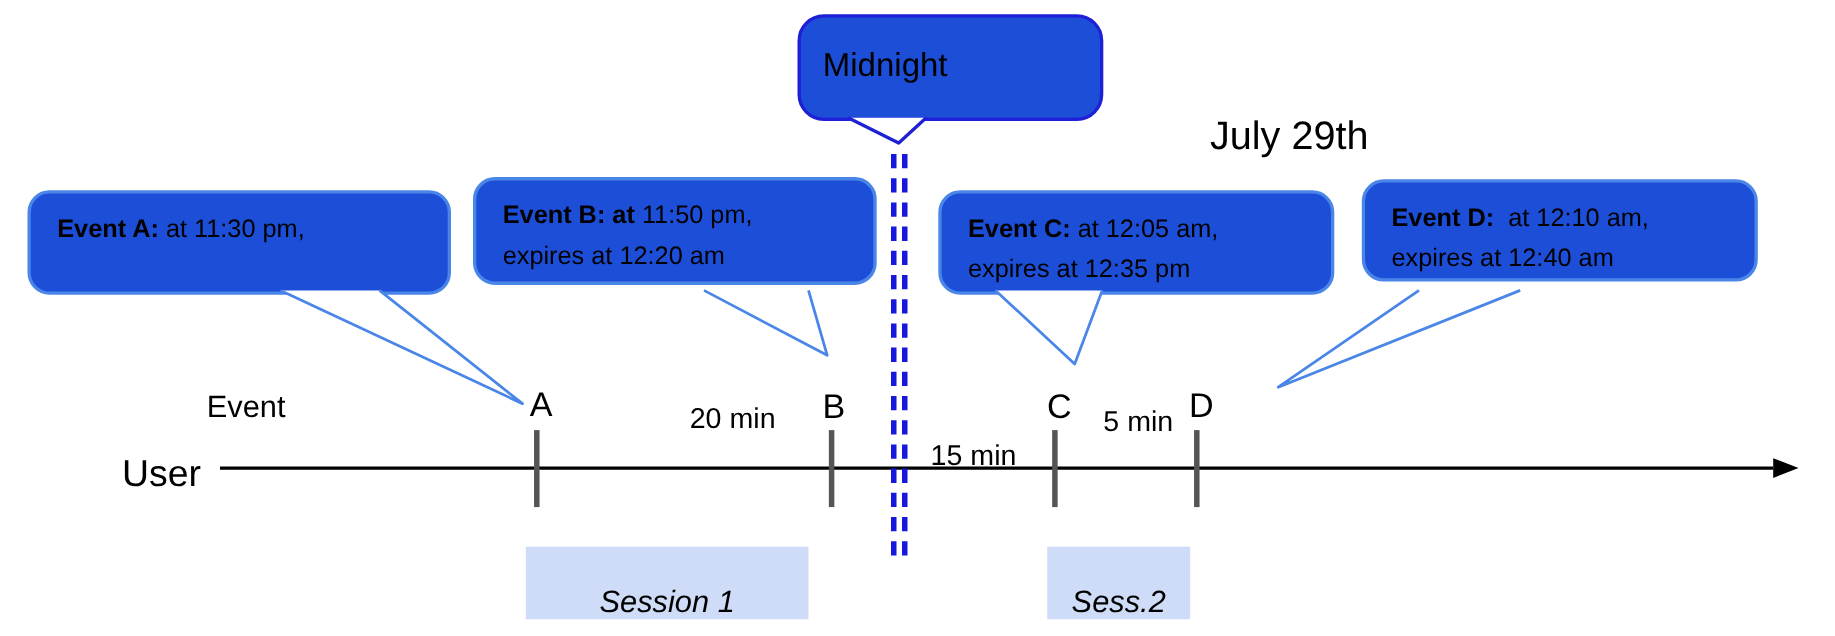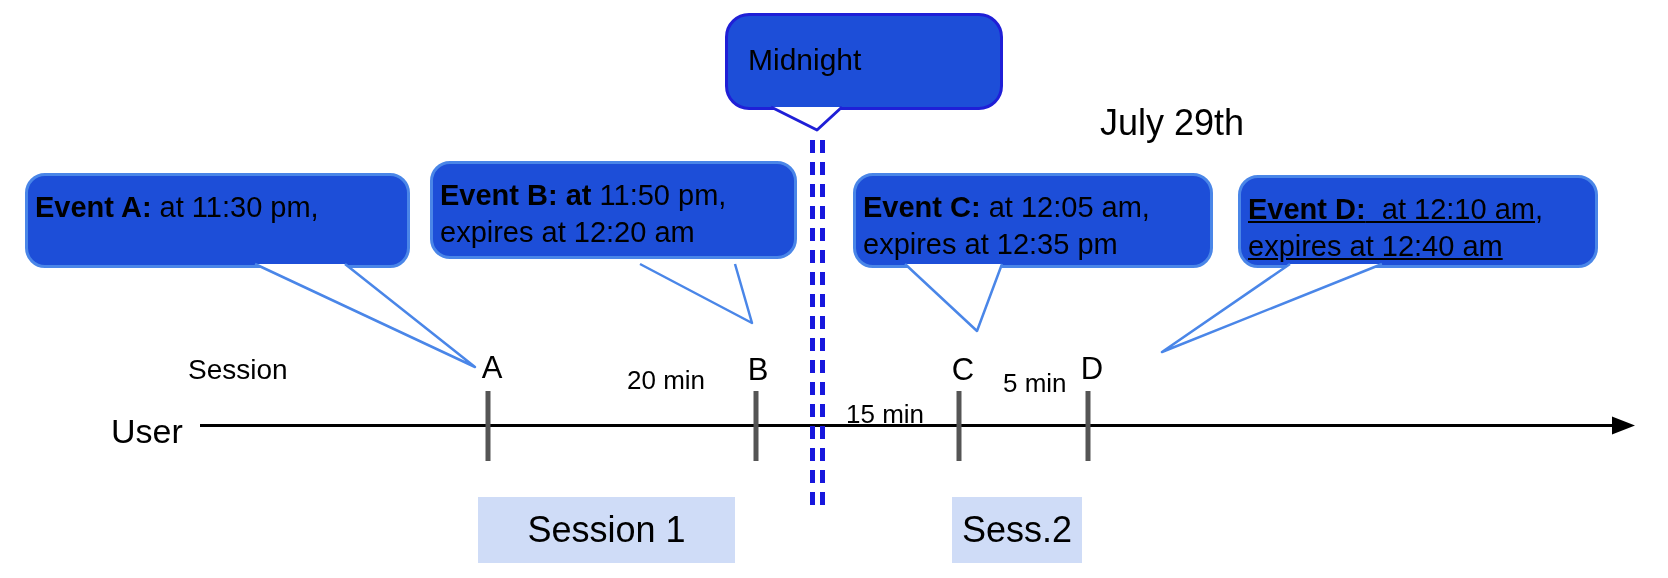--- a/index.html
+++ b/index.html
@@ -7,21 +7,21 @@
     position:relative;width:1668px;height:578px;background:#fff;overflow:hidden;
     font-family:"Liberation Sans", sans-serif;color:#000;
   }
   .abs{position:absolute;}
   .date-title{font-size:36px;line-height:1.1;white-space:nowrap;}
   .callout{
     position:absolute;background:#1d4ed8;border:3px solid var(--callout-border,#4a86e8);
     border-radius:20px;box-sizing:border-box;
   }
   .callout .txt{
-    padding:13px 0 0 7px;font-size:29px;line-height:37px;white-space:pre-wrap;
+    padding:13px 0 0 24px;font-size:23px;line-height:37px;white-space:pre-wrap;
   }
   .callout .txt .b{font-weight:700;}
   .callout.midnight{
     border:3px solid var(--midnight-border,#1f1fd7);border-radius:24px;
   }
   .callout.midnight .txt{padding:27px 0 0 20px;font-size:30px;line-height:1.1;}
   svg.overlay{position:absolute;left:0;top:0;z-index:3;pointer-events:none;}
   .boxlayer{z-index:2;}
   .txtlayer{z-index:4;}
   .axis-line{stroke:var(--axis,#000);stroke-width:3;fill:none;}
@@ -29,22 +29,22 @@
   .tick{stroke:var(--tick,#555);stroke-width:5;fill:none;}
   .dash{stroke:var(--dashed-line,#1717dd);stroke-width:5;fill:none;stroke-dasharray:13 9;}
   .tail{fill:#fff;stroke:var(--callout-border,#4a86e8);stroke-width:2.5;stroke-linejoin:round;}
   .tail.mid{stroke:var(--midnight-border,#1f1fd7);stroke-width:3;}
   .small-label{font-size:26px;line-height:1.1;white-space:nowrap;}
   .tick-letter{font-size:31px;line-height:1.1;white-space:nowrap;transform:translateX(-50%);}
   .axis-name{font-size:34px;line-height:1.1;white-space:nowrap;}
   .events-name{font-size:28px;line-height:1.1;white-space:nowrap;}
   .session{
     position:absolute;background:var(--session-fill,#cfdcf7);
-    display:flex;align-items:center;justify-content:center;
-    font-size:36px;z-index:2;
+    display:flex;align-items:flex-end;justify-content:center;
+    font-size:28px;z-index:2;font-style:italic;
   }
 </style>
 </head>
 <body>
 
 <div id="stage">
 
   <div class="abs date-title txtlayer" style="left:1100px;top:103px;">July 29th</div>
 
   <div class="callout midnight boxlayer" style="left:725px;top:13px;width:278px;height:97px;">
@@ -56,21 +56,21 @@
   </div>
 
   <div class="callout boxlayer" style="left:430px;top:161px;width:367px;height:98px;">
     <div class="txt"><span class="b">Event B: at</span><span> 11:50 pm,</span><br><span>expires at 12:20 am</span></div>
   </div>
 
   <div class="callout boxlayer" style="left:853px;top:173px;width:360px;height:95px;">
     <div class="txt"><span class="b">Event C:</span><span> at 12:05 am,</span><br><span>expires at 12:35 pm</span></div>
   </div>
 
-  <div class="callout boxlayer" style="left:1238px;top:175px;width:360px;height:93px;text-decoration:underline;">
+  <div class="callout boxlayer" style="left:1238px;top:163px;width:360px;height:93px;">
     <div class="txt"><span class="b">Event D:</span><span>  at 12:10 am,</span><br><span>expires at 12:40 am</span></div>
   </div>
 
   <div class="session" style="left:478px;top:497px;width:257px;height:66px;">
     <span>Session 1</span>
   </div>
   <div class="session" style="left:952px;top:497px;width:130px;height:66px;">
     <span>Sess.2</span>
   </div>
 
@@ -87,21 +87,21 @@
     <path class="dash" d="M812.5,140 L812.5,508"></path>
     <path class="dash" d="M822.5,140 L822.5,508"></path>
 
     <path class="tail mid" d="M771,107 L817,130 L842,107"></path>
     <path class="tail" d="M255,264 L475,367 L345,264"></path>
     <path class="tail" d="M640,264 L752,323 L735,264"></path>
     <path class="tail" d="M905,264 L977,331 L1002,264"></path>
     <path class="tail" d="M1290,264 L1162,352 L1382,264"></path>
   </svg>
 
-  <div class="abs events-name txtlayer" style="left:188px;top:355px;">Session</div>
+  <div class="abs events-name txtlayer" style="left:188px;top:355px;">Event</div>
   <div class="abs axis-name txtlayer" style="left:111px;top:413px;">User</div>
 
   <div class="abs tick-letter txtlayer" style="left:492px;top:351px;">A</div>
   <div class="abs tick-letter txtlayer" style="left:758px;top:353px;">B</div>
   <div class="abs tick-letter txtlayer" style="left:963px;top:353px;">C</div>
   <div class="abs tick-letter txtlayer" style="left:1092px;top:352px;">D</div>
 
   <div class="abs small-label txtlayer" style="left:627px;top:366px;">20 min</div>
   <div class="abs small-label txtlayer" style="left:846px;top:360px;margin-top:40px;">15 min</div>
   <div class="abs small-label txtlayer" style="left:1003px;top:369px;">5 min</div>

